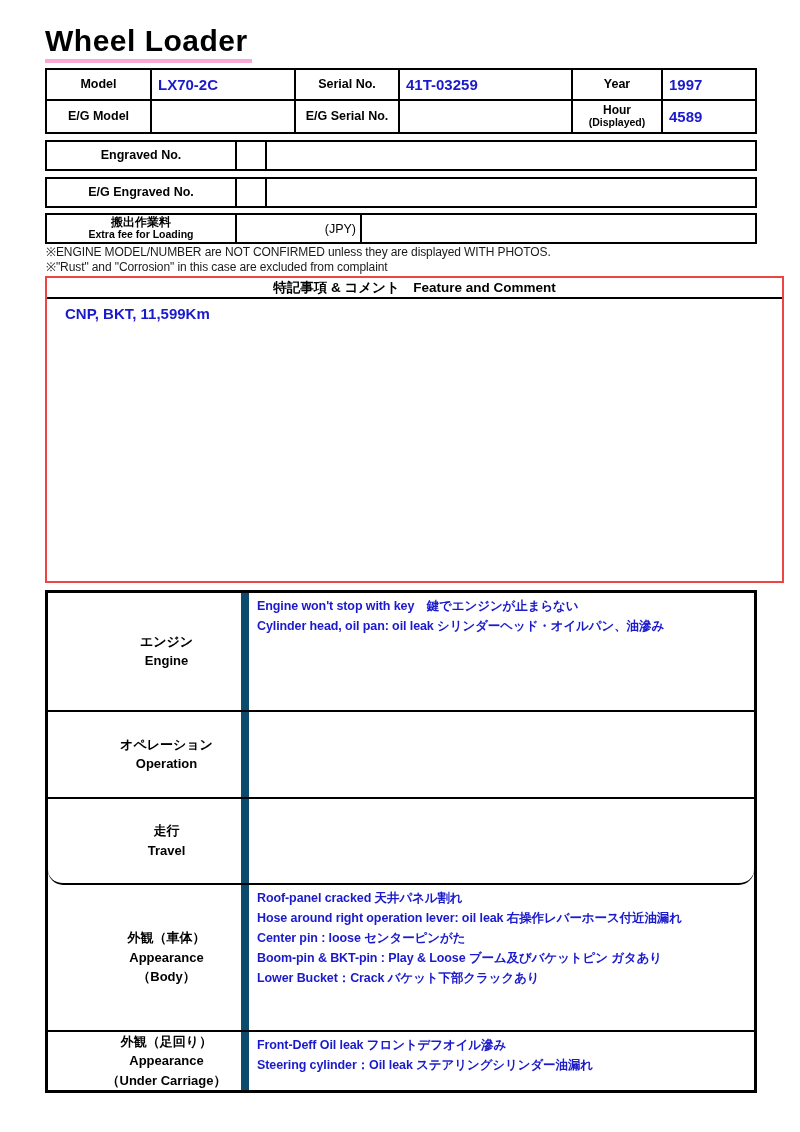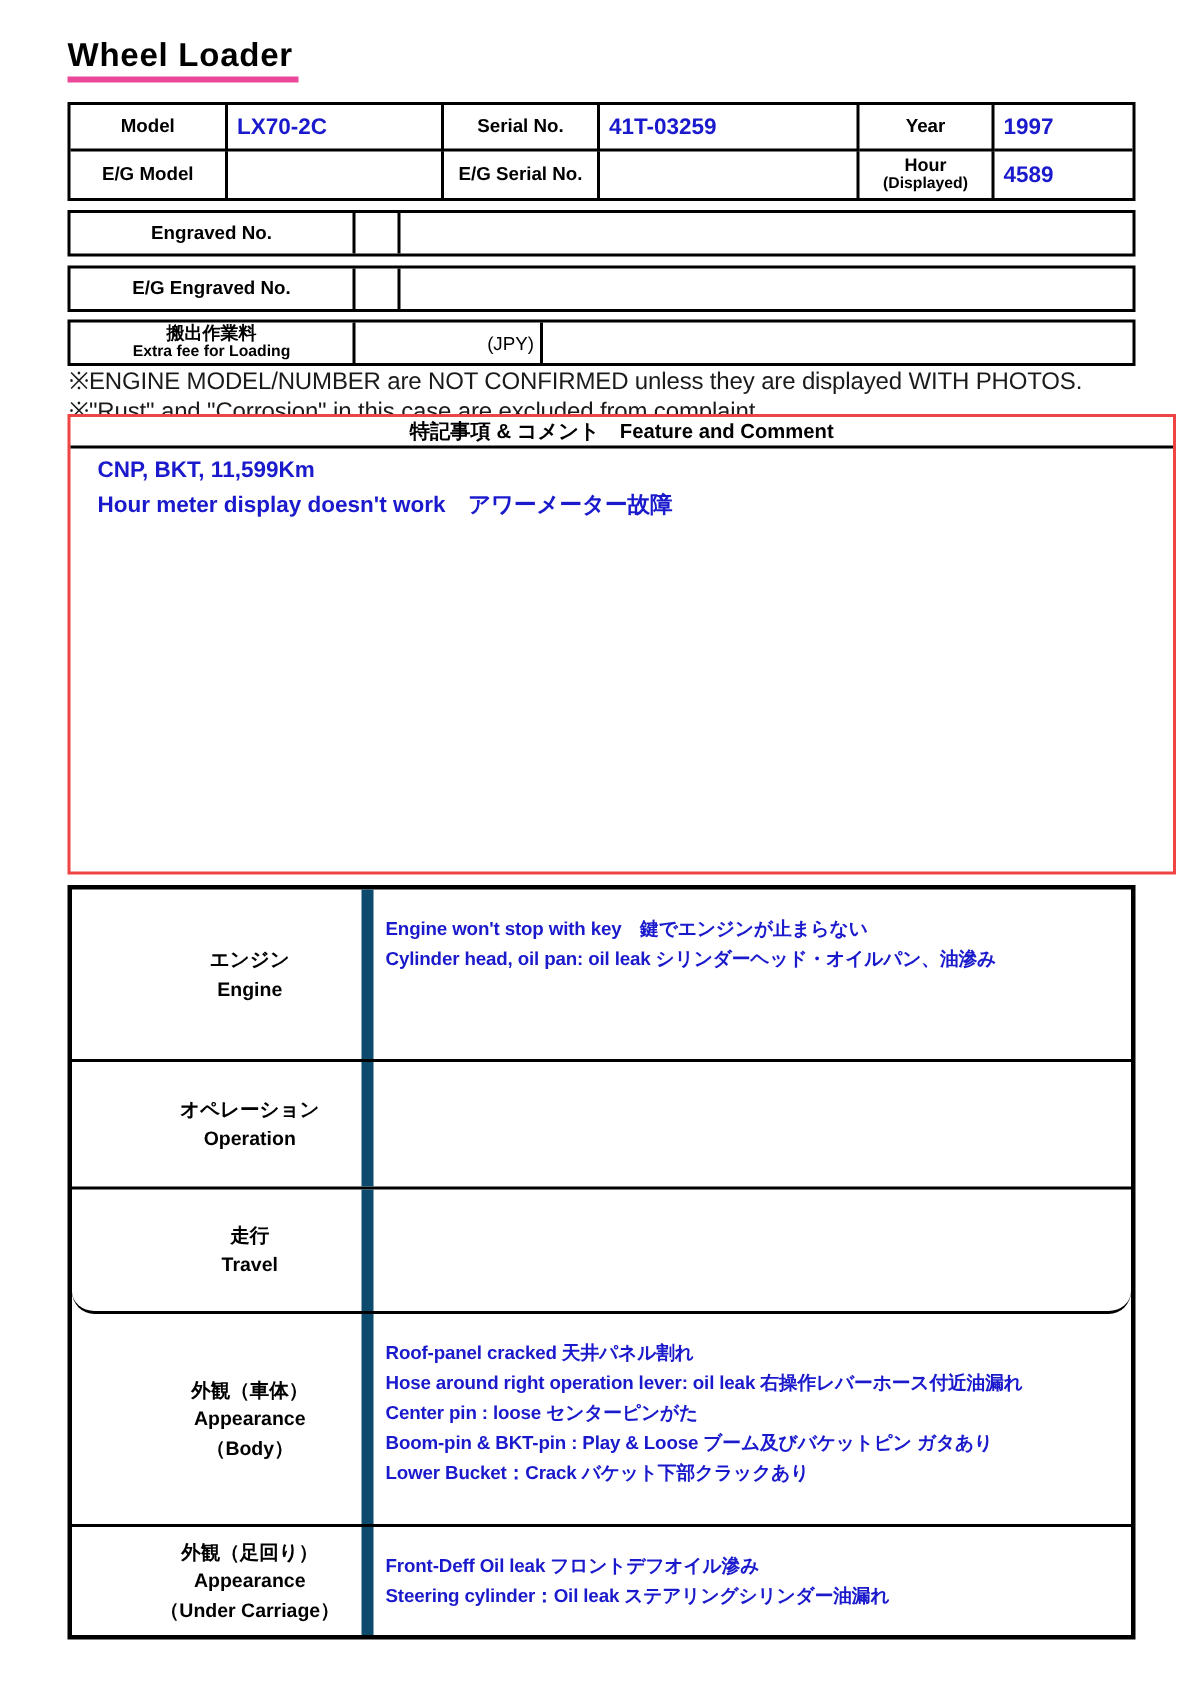--- a/index.html
+++ b/index.html
@@ -9,22 +9,22 @@
     color: #000;
     position: relative;
     height: 1132px;
     overflow: hidden;
   }
   .sheet { position: absolute; inset: 0; }
 
   
   .title {
     position: absolute; left: 45px; top: 24px;
-    font-size: 22px; font-weight: bold; letter-spacing: 0.5px;
-    border-bottom: 4px solid #ec4899; padding: 0 4px 1px 0;
+    font-size: 30px; font-weight: bold; letter-spacing: 0.5px;
+    border-bottom: 4px solid #f9a8d4; padding: 0 4px 1px 0;
     display: inline-block;
   }
 
   
   .gridbox { position: absolute; left: 45px; width: 712px; border: 2px solid #000; display: grid; background: #fff; }
   .c { border-right: 2px solid #000; border-bottom: 2px solid #000; display: flex; align-items: center; justify-content: center; overflow: hidden; }
   .c.nr { border-right: none; }
   .c.nb { border-bottom: none; }
   .lbl { font-weight: bold; font-size: 12.5px; text-align: center; line-height: 1.15; }
   .val { justify-content: flex-start; padding-left: 6px; font-weight: bold; font-size: 15px; color: #1a1acc; }
@@ -32,39 +32,39 @@
   .box1 { top: 68px; height: 66px; grid-template-columns: 105px 144px 104px 173px 90px auto; grid-template-rows: 31px auto; }
   .box2 { top: 140px; height: 31px; grid-template-columns: 190px 30px auto; }
   .box3 { top: 177px; height: 31px; grid-template-columns: 190px 30px auto; }
   .box4 { top: 213px; height: 31px; grid-template-columns: 190px 125px auto; }
   .jpy-cell { justify-content: flex-end; padding-right: 4px; font-size: 12.5px; }
   .two-line { display: flex; flex-direction: column; align-items: center; justify-content: center; }
   .two-line .l1 { font-size: 12px; font-weight: bold; line-height: 1.1; }
   .two-line .l2 { font-size: 10.5px; font-weight: bold; line-height: 1.1; }
 
   
-  .notes { position: absolute; left: 46px; top: 245px; font-size: 16px; line-height: 1.25; color: #1a1a1a; letter-spacing: -0.1px; }
+  .notes { position: absolute; left: 46px; top: 245px; font-size: 12px; line-height: 1.25; color: #1a1a1a; letter-spacing: -0.1px; }
 
   
   .comment-box { position: absolute; left: 45px; top: 276px; width: 739px; height: 307px; border: 2px solid #ef4444; background: #fff; }
   .comment-header { height: 21px; border-bottom: 2px solid #000; display: flex; align-items: center; justify-content: center; font-weight: bold; font-size: 13.5px; }
   .comment-body { padding: 4px 18px; }
   .blue-line { color: #1a1acc; font-weight: bold; }
   .comment-body .blue-line { font-size: 15px; line-height: 1.5; }
 
   
   .insp { position: absolute; left: 45px; top: 590px; width: 712px; height: 503px; border: 3px solid #000; display: flex; flex-direction: column; background: #fff; }
   .insp-row { display: flex; border-bottom: 2px solid #000; }
   .insp-row:last-child { border-bottom: none; flex: 1; border-radius: 17px; }
   .insp-label {
     width: 201px; border-right: 8px solid #0c4a6e;
     display: flex; flex-direction: column; align-items: center; justify-content: center;
     font-weight: bold; font-size: 13px; line-height: 1.5; text-align: center; padding-left: 44px;
   }
-  .insp-content { flex: 1; padding: 16px 8px; }
+  .insp-content { flex: 1; padding: 3px 8px; }
   .insp-content .blue-line { font-size: 12.5px; line-height: 1.6; letter-spacing: -0.1px; }
   .h-engine { height: 120px; }
   .h-operation { height: 88px; }
   .h-travel { height: 87px; border-radius: 15px; }
   .h-body { height: 148px; }
 </style>
 </head>
 <body>
 
 <div class="sheet">
@@ -113,21 +113,20 @@
 
   <div class="notes">
     <div>※ENGINE MODEL/NUMBER are NOT CONFIRMED unless they are displayed WITH PHOTOS.</div>
     <div>※"Rust" and "Corrosion" in this case are excluded from complaint</div>
   </div>
 
   <div class="comment-box">
     <div class="comment-header">特記事項 &amp; コメント　Feature and Comment</div>
     <div class="comment-body">
       <div class="blue-line">CNP, BKT, 11,599Km</div>
-      <div class="blue-line">Hour meter display doesn't work　アワーメーター故障</div>
     </div>
   </div>
 
   <div class="insp">
 
     <div class="insp-row h-engine">
       <div class="insp-label">
         <div>エンジン</div>
         <div>Engine</div>
       </div>

